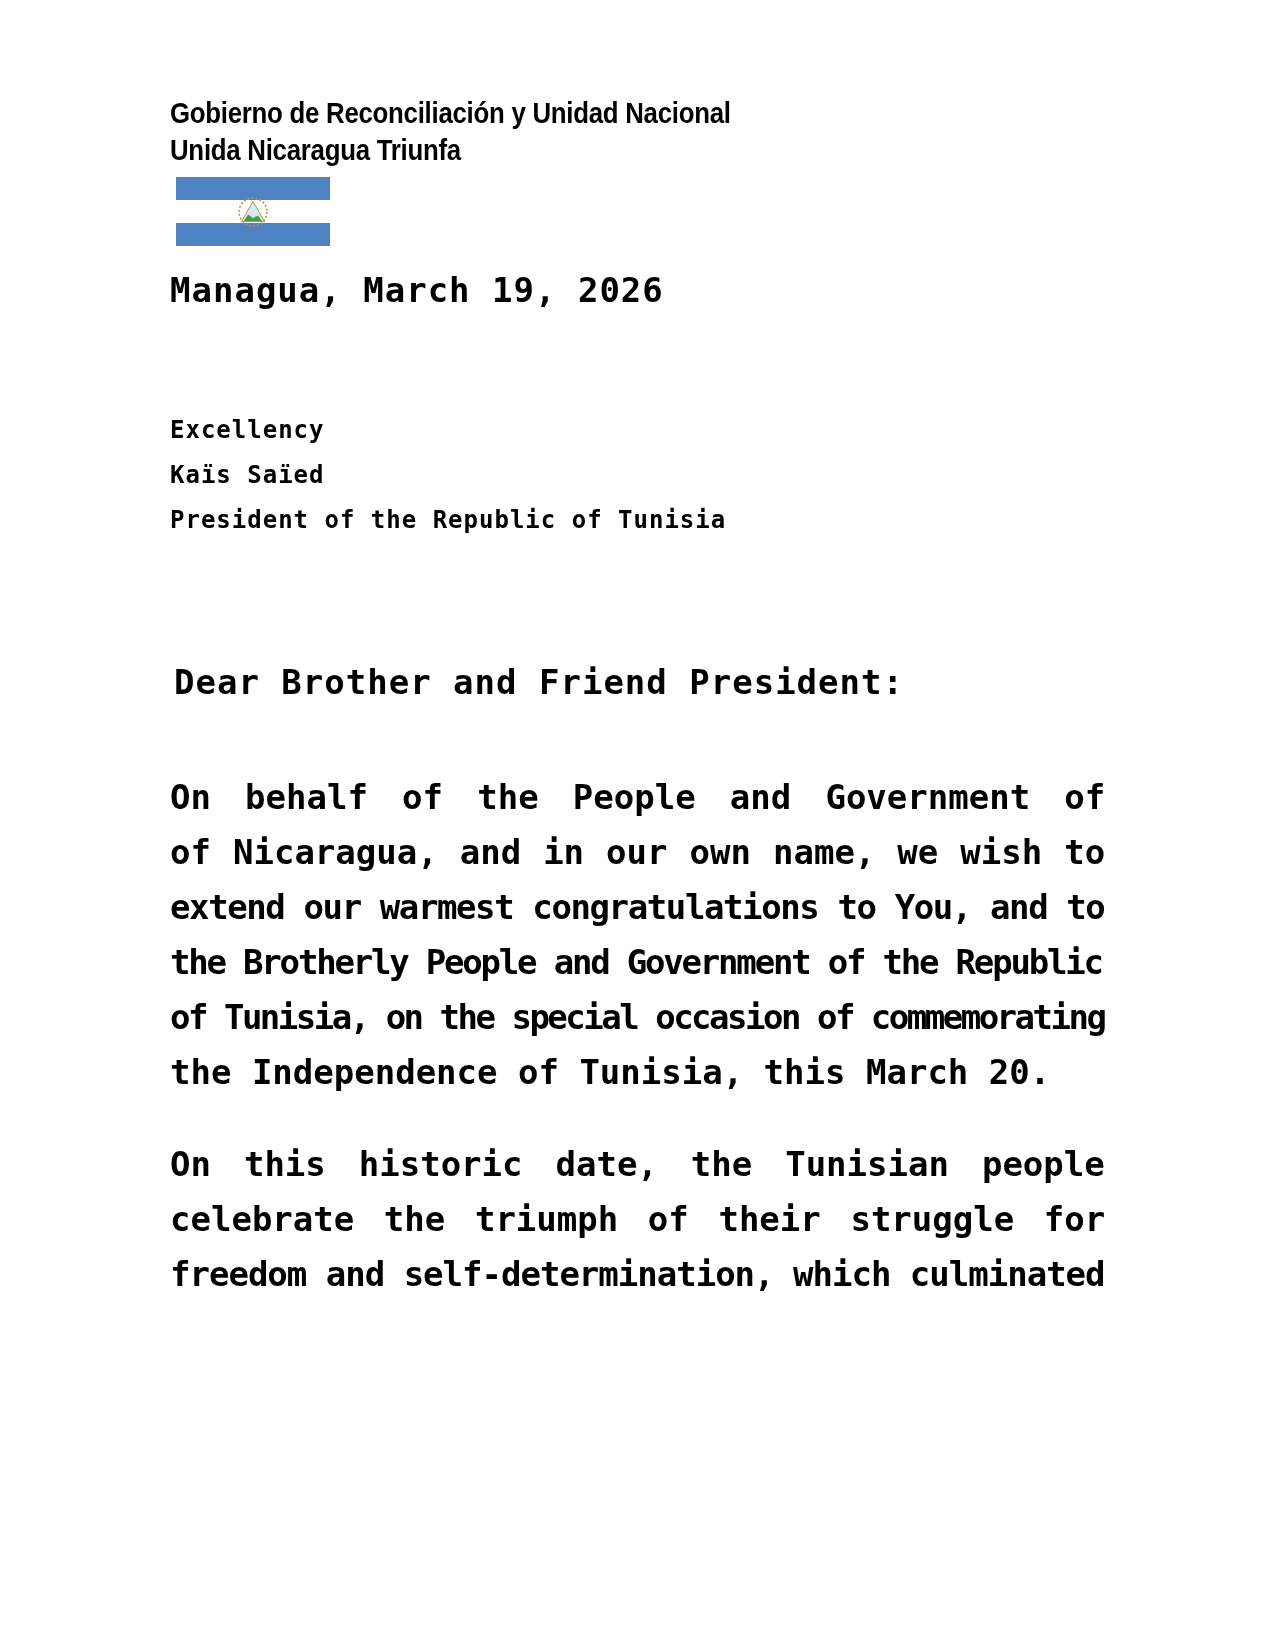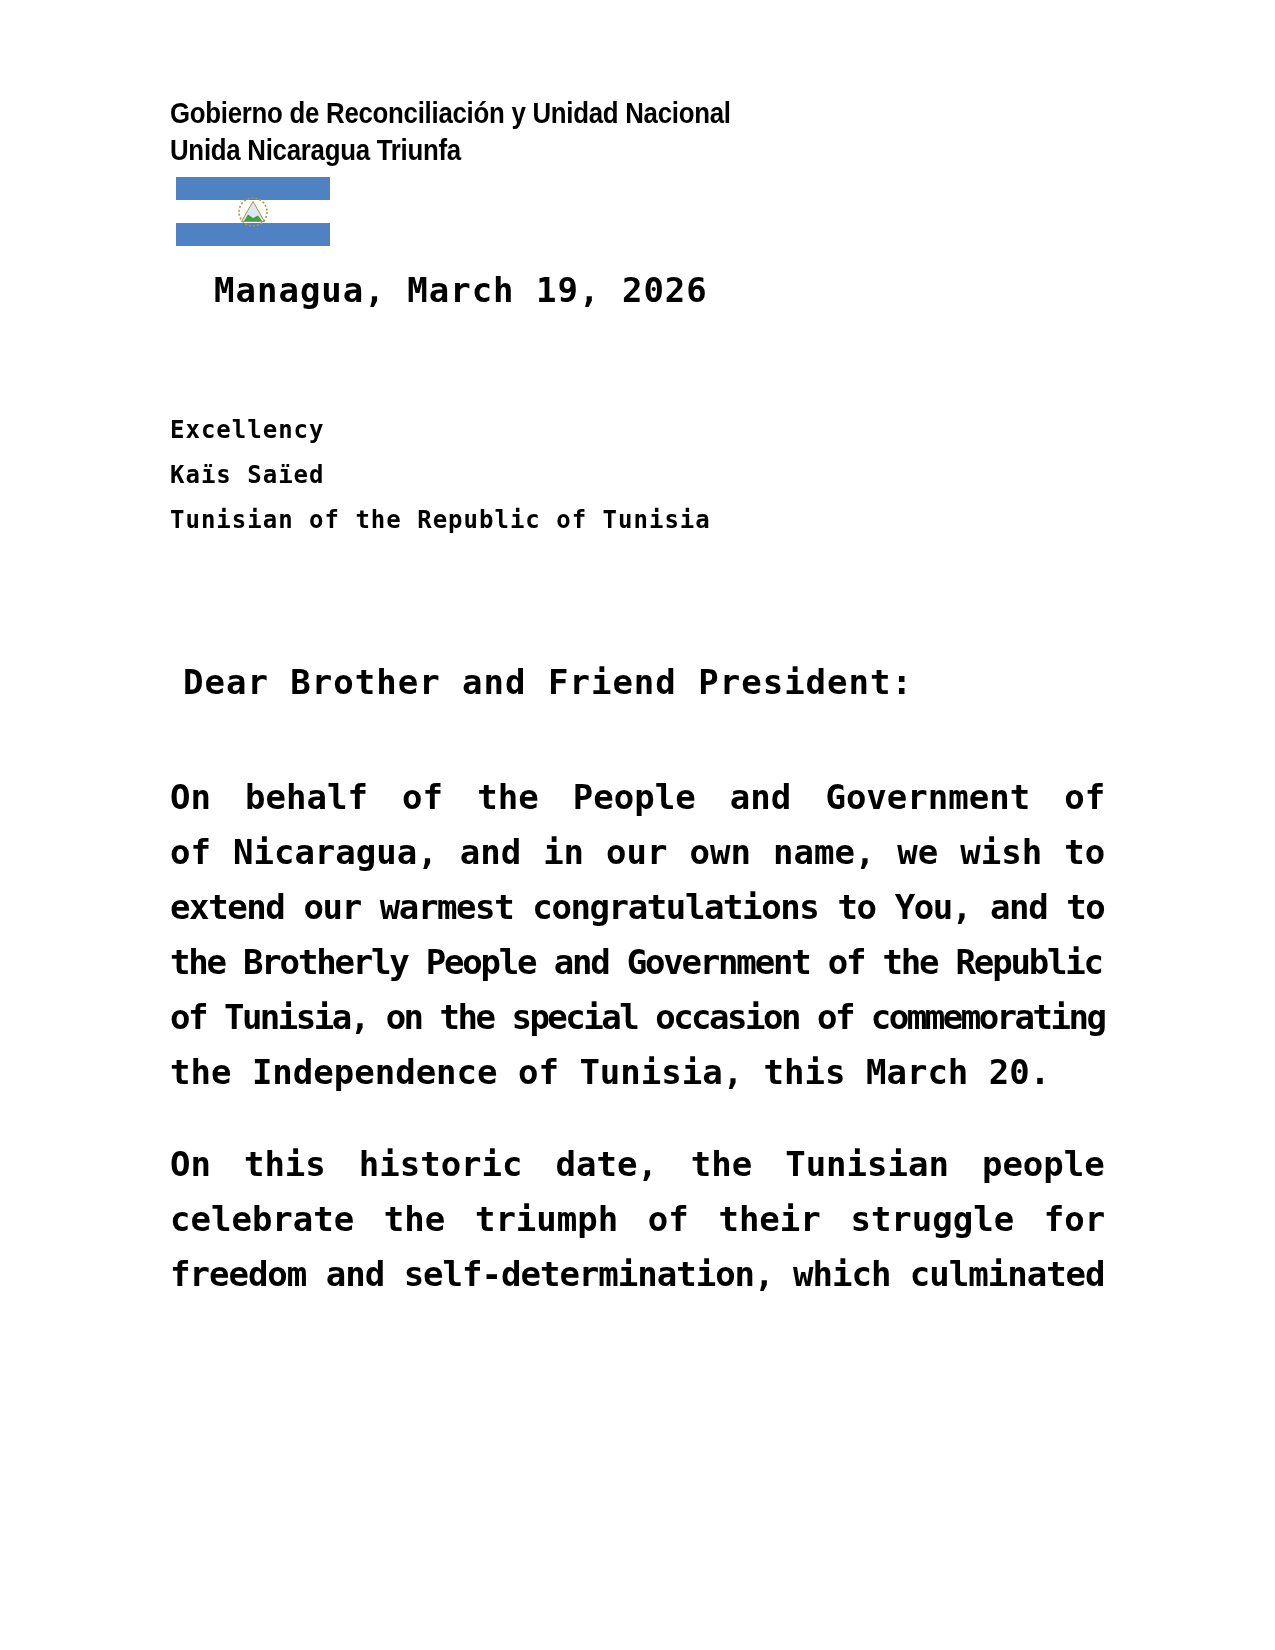--- a/index.html
+++ b/index.html
@@ -22,28 +22,28 @@
     display:flex;flex-direction:column;
   }
   .flag .stripe{flex:1;}
   .flag .stripe.blue{background:var(--flag-blue,#4E82C2);}
   .flag .stripe.white{background:var(--flag-white,#ffffff);}
   .flag .emblem{
     position:absolute;left:50%;top:50%;transform:translate(-50%,-50%);
   }
   .dateline{
     position:absolute;left:170px;top:263px;
-    font-size:34px;line-height:55px;letter-spacing:1px;white-space:pre;margin-left:44px;
+    font-size:34px;line-height:55px;letter-spacing:1px;white-space:pre;
   }
   .recipient{
     position:absolute;left:170px;top:408px;width:935px;
     font-size:24px;line-height:45px;letter-spacing:1px;
   }
   .salutation{
-    position:absolute;left:183px;top:655px;
+    position:absolute;left:174px;top:655px;
     font-size:34px;line-height:55px;letter-spacing:1px;white-space:pre;
   }
   .bodytext{
     position:absolute;left:170px;top:770px;width:935px;
     font-size:34px;line-height:55px;
   }
   .para{margin:0 0 37px 0;}
   .tline{width:100%;}
   .tline .tspan{display:inline-block;white-space:pre;}
   sup{font-size:0.62em;letter-spacing:0;line-height:0;vertical-align:super;}
@@ -67,21 +67,21 @@
       <polygon points="18,6.5 29.5,26.5 6.5,26.5" fill="var(--emblem-sky)" stroke="var(--emblem-gold)" stroke-width="1"></polygon>
       <polygon points="9,26 27,26 23,20.5 18,23 13,19.5" fill="var(--emblem-green)"></polygon>
     </svg>
   </div>
 
   <div class="dateline">Managua, March 19, 2026</div>
 
   <div class="recipient">
       <div class="tline"><span class="tspan">Excellency</span></div>
       <div class="tline"><span class="tspan">Kaïs Saïed</span></div>
-      <div class="tline"><span class="tspan">Tunisian of the Republic of Tunisia</span></div>
+      <div class="tline"><span class="tspan">President of the Republic of Tunisia</span></div>
     </div>
 
   <div class="salutation">Dear Brother and Friend President:</div>
 
   <div class="bodytext">
       <div class="para">
         <div class="tline"><span class="tspan" style="word-spacing: 13.71px;">On behalf of the People and Government of</span></div>
         <div class="tline"><span class="tspan" style="word-spacing: 1.56px;">of Nicaragua, and in our own name, we wish to</span></div>
         <div class="tline"><span class="tspan" style="letter-spacing: -1.4px;">extend our warmest congratulations to You, and to</span></div>
         <div class="tline"><span class="tspan" style="letter-spacing: -2.2px;">the Brotherly People and Government of the Republic</span></div>

